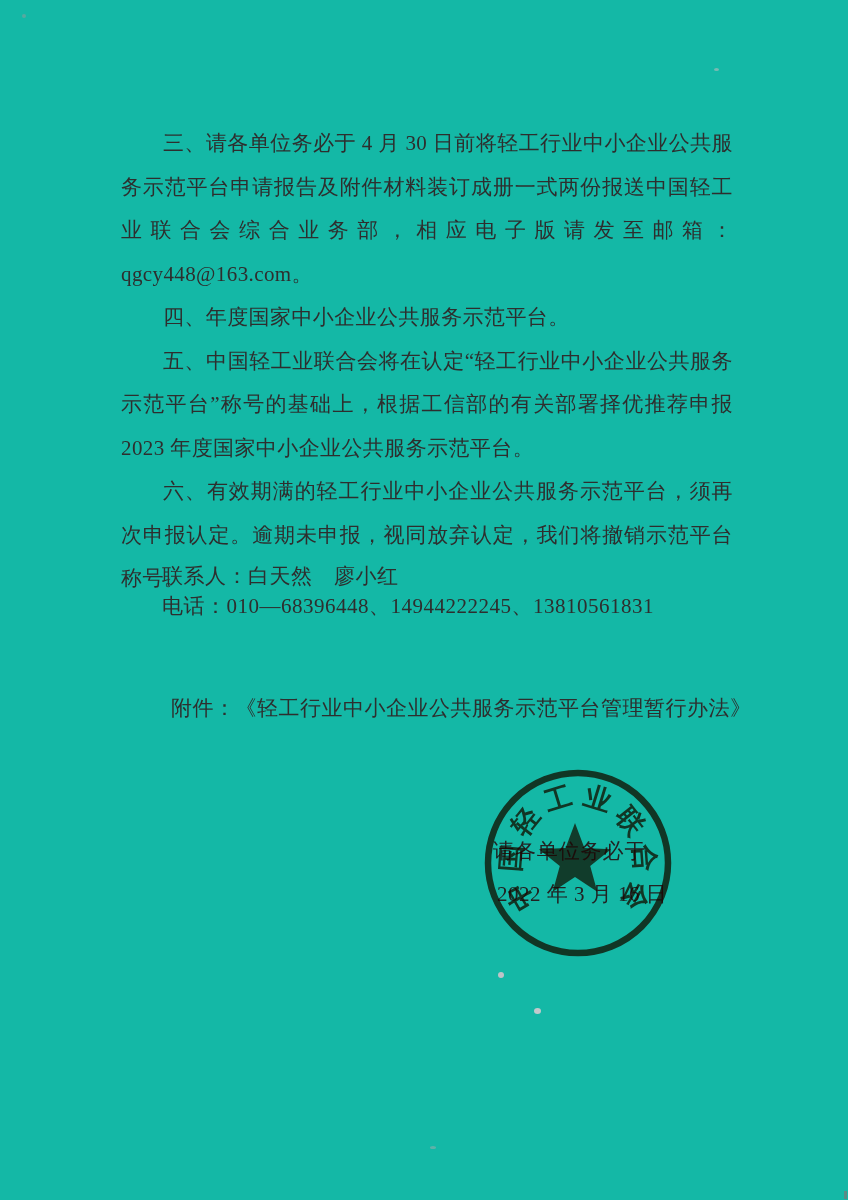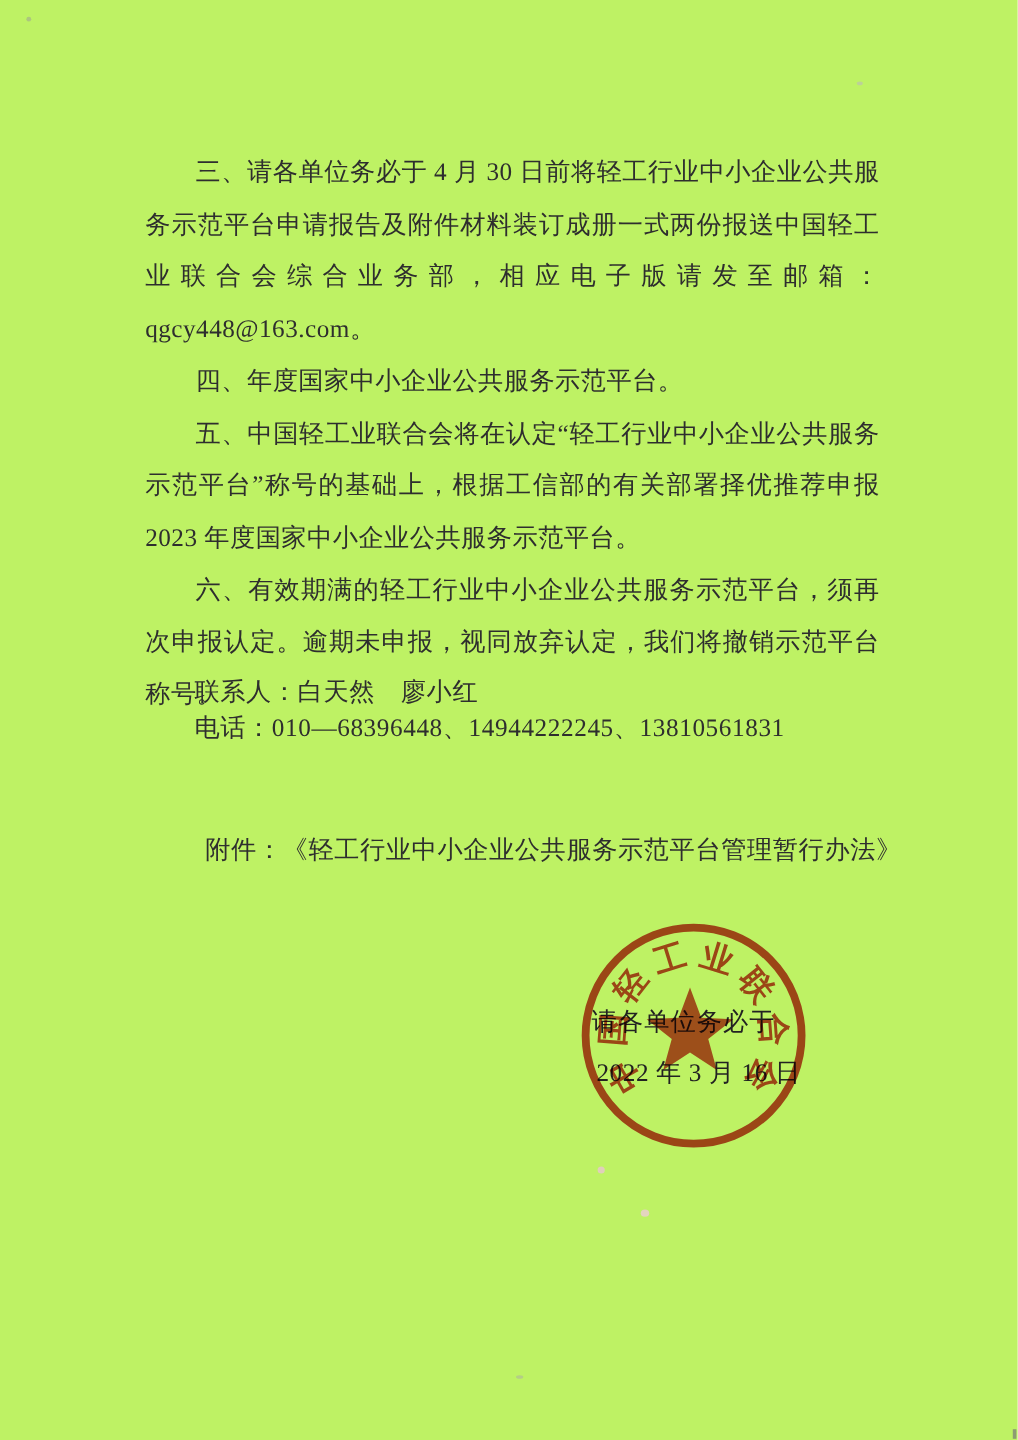--- a/index.html
+++ b/index.html
@@ -60,21 +60,21 @@
   .speck-1 { left: 714px; top: 68px;  width: 5px; height: 3px; background: #bbbbbb; opacity: .6; }
   .speck-2 { left: 22px;  top: 14px;  width: 4px; height: 4px; background: #9a9a9a; opacity: .5; }
   .speck-3 { left: 498px; top: 972px; width: 6px; height: 6px; background: #e9c5cf; opacity: .8; }
   .speck-4 { left: 534px; top: 1008px; width: 7px; height: 6px; background: #eecdd6; opacity: .8; }
   .speck-5 { left: 430px; top: 1146px; width: 6px; height: 3px; background: #aaaaaa; opacity: .5; }
   .speck-6 { left: 844px; top: 1191px; width: 3px; height: 8px; background: #777777; opacity: .7; border-radius: 0; }
 </style>
 </head>
 <body>
 
-<div class="page" style="background: #bef264;">
+<div class="page" style="background: #14b8a6;">
 
   <div class="body-text">
     <p>三、请各单位务必于 4 月 30 日前将轻工行业中小企业公共服务示范平台申请报告及附件材料装订成册一式两份报送中国轻工业联合会综合业务部，相应电子版请发至邮箱：qgcy448@163.com。</p>
     <p>四、年度国家中小企业公共服务示范平台。</p>
     <p>五、中国轻工业联合会将在认定“轻工行业中小企业公共服务示范平台”称号的基础上，根据工信部的有关部署择优推荐申报 2023 年度国家中小企业公共服务示范平台。</p>
     <p>六、有效期满的轻工行业中小企业公共服务示范平台，须再次申报认定。逾期未申报，视同放弃认定，我们将撤销示范平台称号。</p>
   </div>
 
   <div class="line contact-person">联系人：白天然　廖小红</div>
   <div class="line contact-phone">电话：010—68396448、14944222245、13810561831</div>

